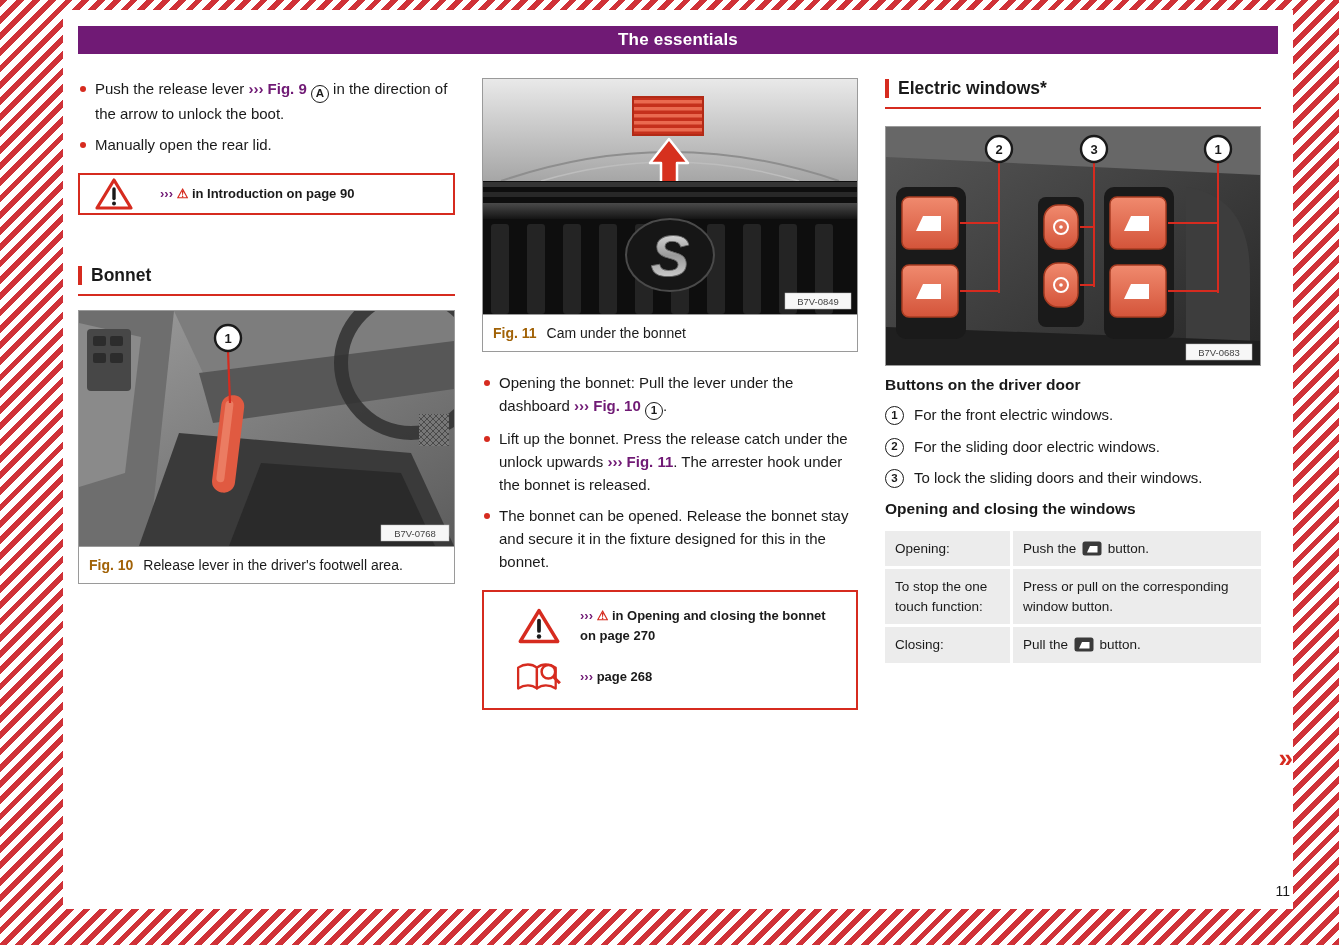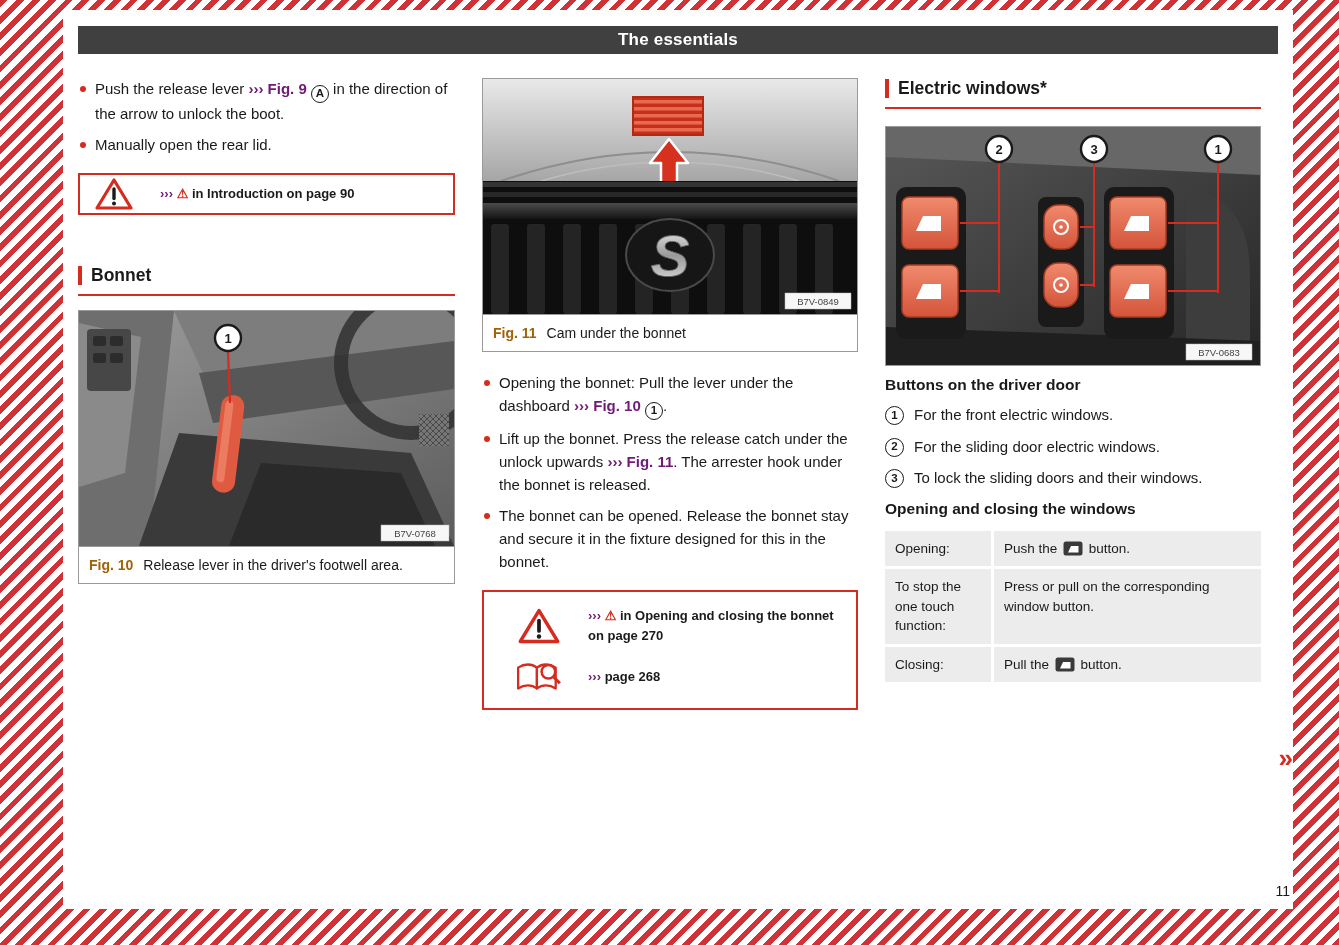--- a/index.html
+++ b/index.html
@@ -8,21 +8,21 @@
     font-family:"Liberation Sans", sans-serif;
     color:#1a1a1a;
     background: repeating-linear-gradient(135deg, #d03238 0 5.5px, #ffffff 5.5px 11.5px);
     position:relative;
   }
   .page {
     position:absolute; left:63px; right:46px; top:10px; bottom:36px;
     background:#fff; padding:16px 15px 0 15px;
   }
   .header-bar {
-    height:28px; background:#404040; color:#fff;
+    height:28px; background:#701a75; color:#fff;
     display:flex; align-items:center; justify-content:center;
     font-weight:bold; font-size:17px; letter-spacing:0.2px;
   }
   .columns { display:flex; gap:27px; margin-top:24px; }
   .col-left  { width:377px; }
   .col-mid   { width:376px; }
   .col-right { width:376px; position:relative; }
 
   
   .bullet { position:relative; padding-left:17px; font-size:15px; line-height:1.53; margin-bottom:8px; }
@@ -33,21 +33,21 @@
     align-items:center; justify-content:center; font-size:11.5px; font-weight:bold;
     vertical-align:-3px; background:#fff;
   }
 
   
   .warnbox { border:2px solid #d62b1f; padding:10px 14px; margin-top:16px; }
   .warnbox-left { display:flex; align-items:center; gap:26px; margin-bottom:0; }
   .warnbox-left { height:42px; }
   .warn-text { font-size:13px; font-weight:bold; line-height:1.5; }
   .warnbox-tall { padding:14px; }
-  .warn-row { display:flex; align-items:center; gap:8px; }
+  .warn-row { display:flex; align-items:center; gap:0; }
   .warn-row + .warn-row { margin-top:14px; }
   .warn-icon-cell { width:82px; display:flex; justify-content:center; flex:none; }
   .wt-inline { color:#d62b1f; font-weight:bold; }
 
   
   .sec-head {
     display:flex; align-items:center; gap:9px;
     font-size:17.5px; font-weight:bold;
     border-bottom:2px solid #d62b1f; padding-bottom:8px;
   }
@@ -65,21 +65,21 @@
   .subhead { font-size:15.5px; font-weight:bold; margin-top:10px; }
   .num-list { margin-top:10px; }
   .num-item { display:flex; gap:10px; font-size:15px; line-height:1.5; margin-bottom:9px; }
   .num-circ {
     flex:none; width:19px; height:19px; border:1.5px solid #1a1a1a; border-radius:50%;
     display:flex; align-items:center; justify-content:center;
     font-size:11.5px; font-weight:bold; margin-top:2px; background:#fff;
   }
   .win-table { width:100%; border-collapse:separate; border-spacing:0 3px; margin-top:10px; font-size:13.5px; }
   .win-table td { background:#ececec; padding:8px 10px; vertical-align:top; line-height:1.45; }
-  td.label-cell { width:109px; border-right:3px solid #fff; }
+  td.label-cell { width:128px; border-right:3px solid #fff; }
   .btn-icon { vertical-align:-3px; margin:0 2px; }
 
   .continue-marker {
     position:absolute; right:0; top:735px;
     color:#d62b1f; font-size:26px; font-weight:bold; line-height:1;
   }
   .page-num { position:absolute; right:3px; bottom:10px; font-size:14px; color:#1a1a1a; }
 </style>
 </head>
 <body>

